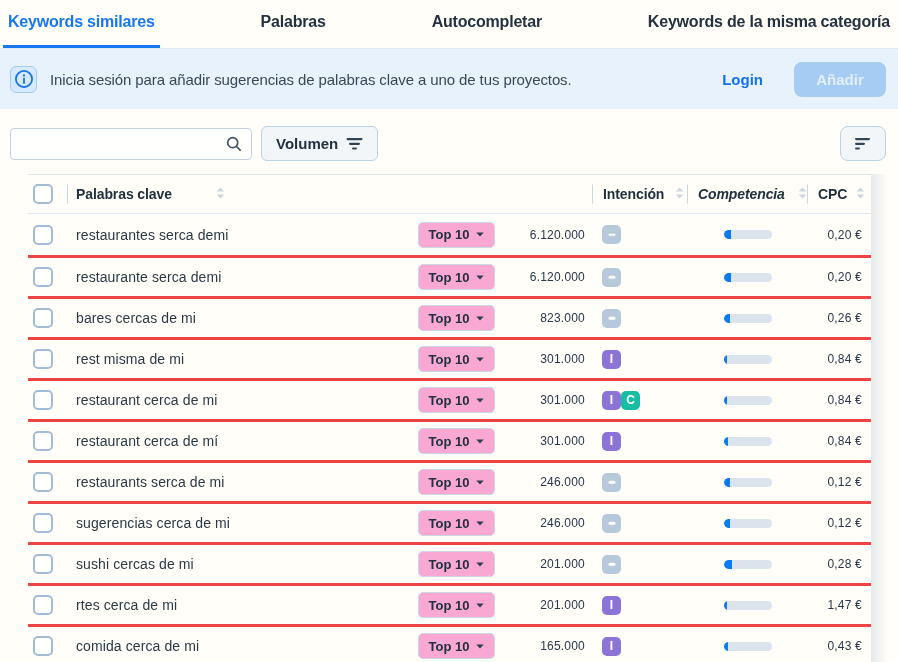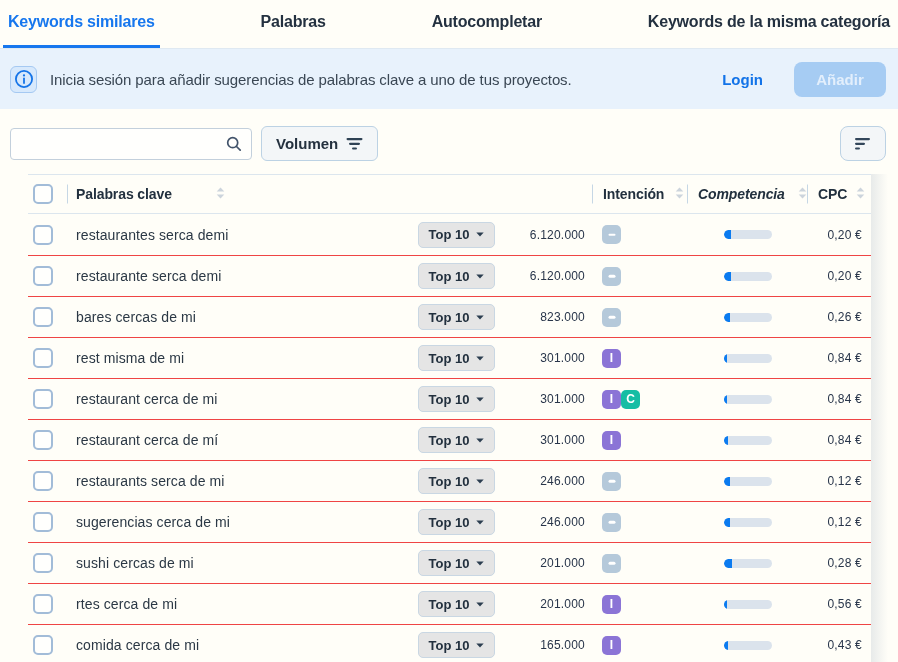--- a/index.html
+++ b/index.html
@@ -143,21 +143,21 @@
     align-items:center;
     height:40px;
     border-top:1px solid #dce6ee;
     border-bottom:1px solid #dce6ee;
   }
   .trow {
     display:flex;
     align-items:center;
     height:41px;
   }
-  .trow + .trow { border-top:1px solid #ef4444; }
+  .trow + .trow { border-top:3px solid #ef4444; }
 
   .col-check  { width:40px; flex:0 0 40px; display:flex; align-items:center; position:relative; height:100%; }
   .col-kw     { flex:1 1 auto; display:flex; align-items:center; padding-left:8px; position:relative; height:100%; min-width:0; }
   .col-vol    { width:90px;  flex:0 0 90px;  display:flex; align-items:center; justify-content:flex-end; padding-right:8px; position:relative; height:100%; }
   .col-int    { width:95px;  flex:0 0 95px;  display:flex; align-items:center; padding-left:9px; position:relative; height:100%; }
   .col-comp   { width:120px; flex:0 0 120px; display:flex; align-items:center; justify-content:center; position:relative; height:100%;font-style:italic; }
   .col-cpc    { width:63px;  flex:0 0 63px;  display:flex; align-items:center; justify-content:flex-end; padding-right:9px; height:100%; }
 
   .thead .hsep::after {
     content:"";
@@ -198,21 +198,21 @@
     font-size:14px;
     color:#2b3845;
     white-space:nowrap;
     overflow:hidden;
     letter-spacing:0.1px;
   }
   .serp-btn {
     margin-left:auto;
     margin-right:8px;
     width:77px; height:26px;
-    background:#e5e5e5;
+    background:#f9a8d4;
     border:1px solid #c9d7e3;
     border-radius:5px;
     display:flex; align-items:center; justify-content:center; gap:7px;
     font-family:inherit;
     font-size:13px;
     font-weight:bold;
     color:#22303e;
     cursor:pointer;
     flex:0 0 auto;
   }
@@ -637,21 +637,21 @@
     </div>
     <div class="col-int">
           <span class="intent-badge intent-informational">I</span>
         </div>
     <div class="col-comp">
       <span class="comp-bar">
         <span class="comp-fill" style="width: 3px;"></span>
       </span>
     </div>
     <div class="col-cpc">
-      <span class="cpc-text">0,56 €</span>
+      <span class="cpc-text">1,47 €</span>
     </div>
   </div>
 
   <div class="trow">
     <div class="col-check">
       <span class="checkbox"></span>
     </div>
     <div class="col-kw">
       <span class="kw-text">comida cerca de mi</span>
       <button class="serp-btn">

